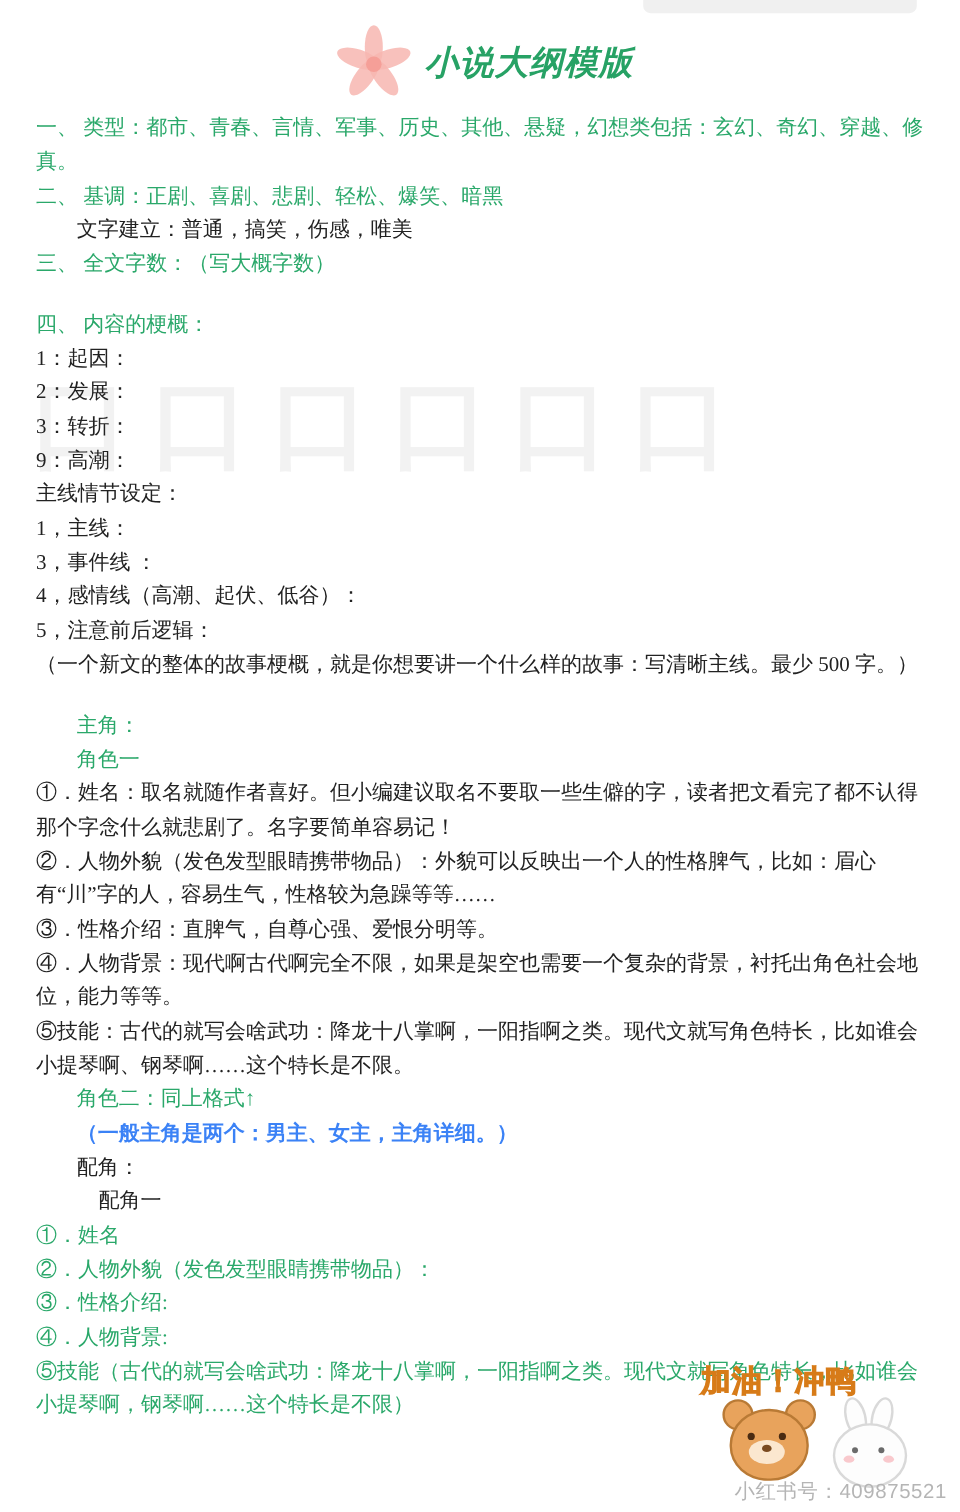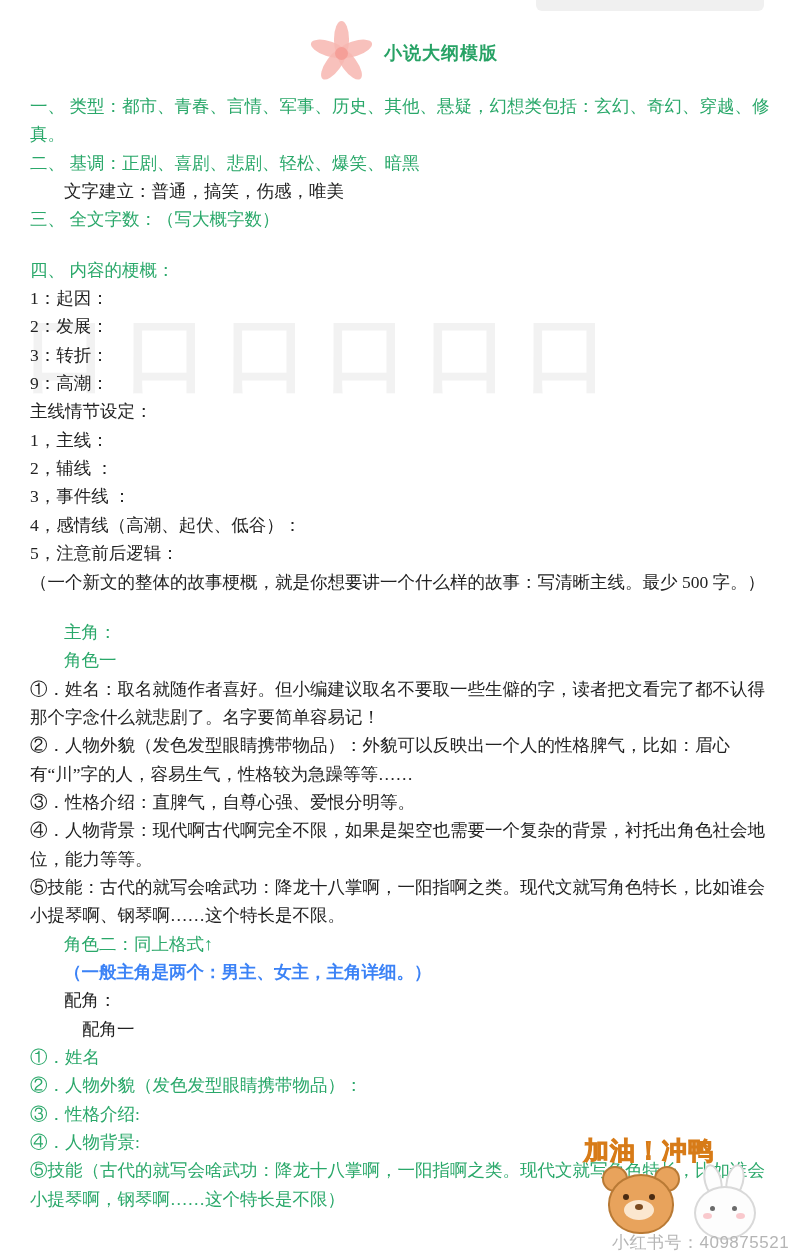--- a/index.html
+++ b/index.html
@@ -84,25 +84,26 @@
     position: absolute;
     left: 50%;
     top: 50%;
     width: 13px;
     height: 13px;
     margin: -6.5px 0 0 -6.5px;
     border-radius: 50%;
     background: #f59f98;
   }
   .doc-title {
-    font-size: 18px;
+    font-size: 28px;
     font-weight: bold;
     color: #27a265;
     letter-spacing: 1px;
     font-family: "Liberation Serif", serif;
+    font-style: italic;
   }
 
   .content {
     position: relative;
     z-index: 2;
     font-size: 17.5px;
     line-height: 1.62;
   }
   .line {
     white-space: pre-wrap;
@@ -273,21 +274,20 @@
 
     <div class="gap-l"></div>
 
     <p class="line green">四、 内容的梗概：</p>
     <p class="line dark">1：起因：</p>
     <p class="line dark">2：发展：</p>
     <p class="line dark">3：转折：</p>
     <p class="line dark">9：高潮：</p>
     <p class="line dark">主线情节设定：</p>
     <p class="line dark">1，主线：</p>
-    <p class="line dark">2，辅线 ：</p>
     <p class="line dark">3，事件线 ：</p>
     <p class="line dark">4，感情线（高潮、起伏、低谷）：</p>
     <p class="line dark">5，注意前后逻辑：</p>
     <p class="line dark">（一个新文的整体的故事梗概，就是你想要讲一个什么样的故事：写清晰主线。最少 500 字。）</p>
 
     <div class="gap-l"></div>
 
     <p class="line green indent-1">主角：</p>
     <p class="line green indent-1">角色一</p>
     <p class="line dark indent-1 hang">①．姓名：取名就随作者喜好。但小编建议取名不要取一些生僻的字，读者把文看完了都不认得那个字念什么就悲剧了。名字要简单容易记！</p>

